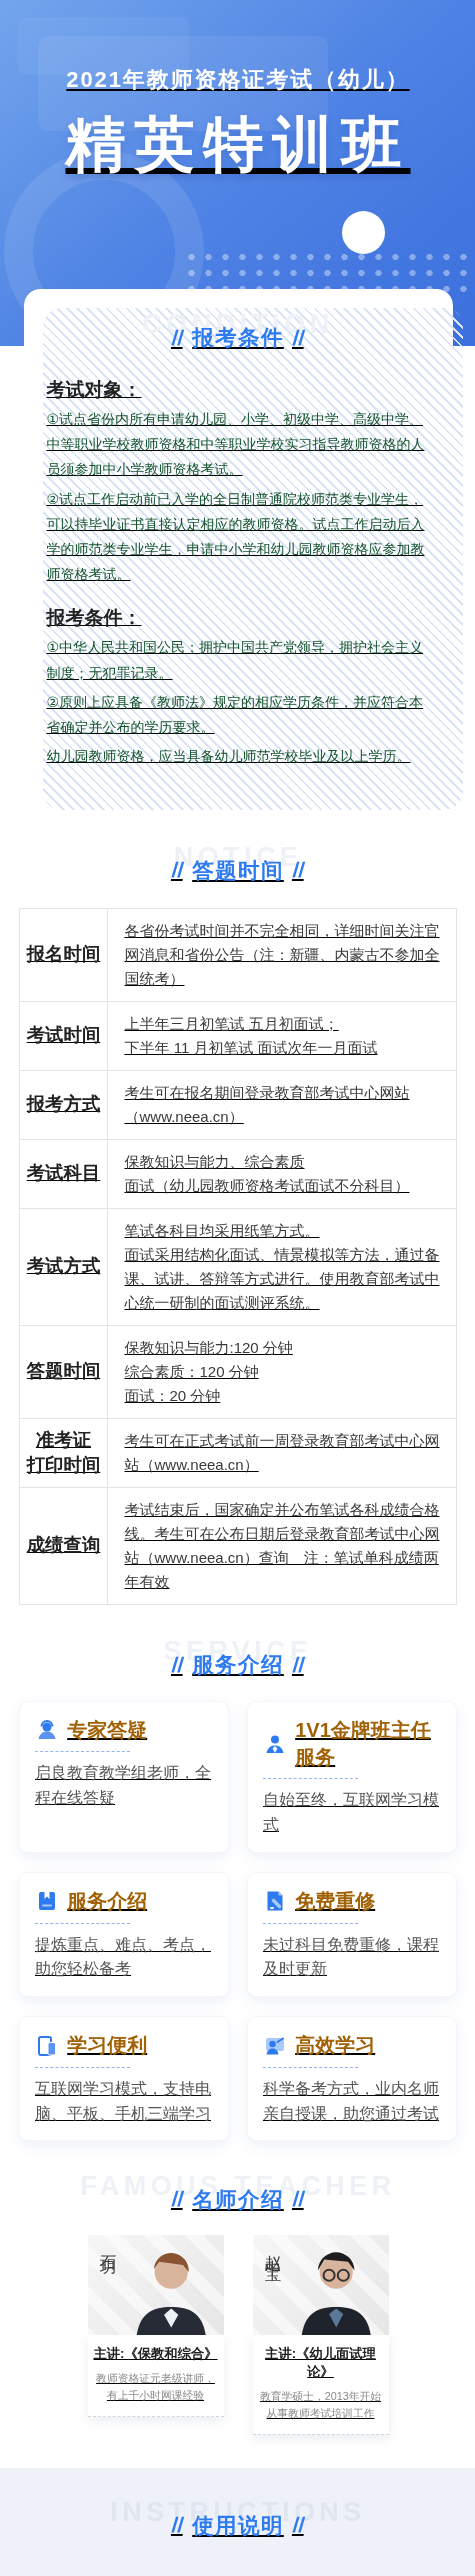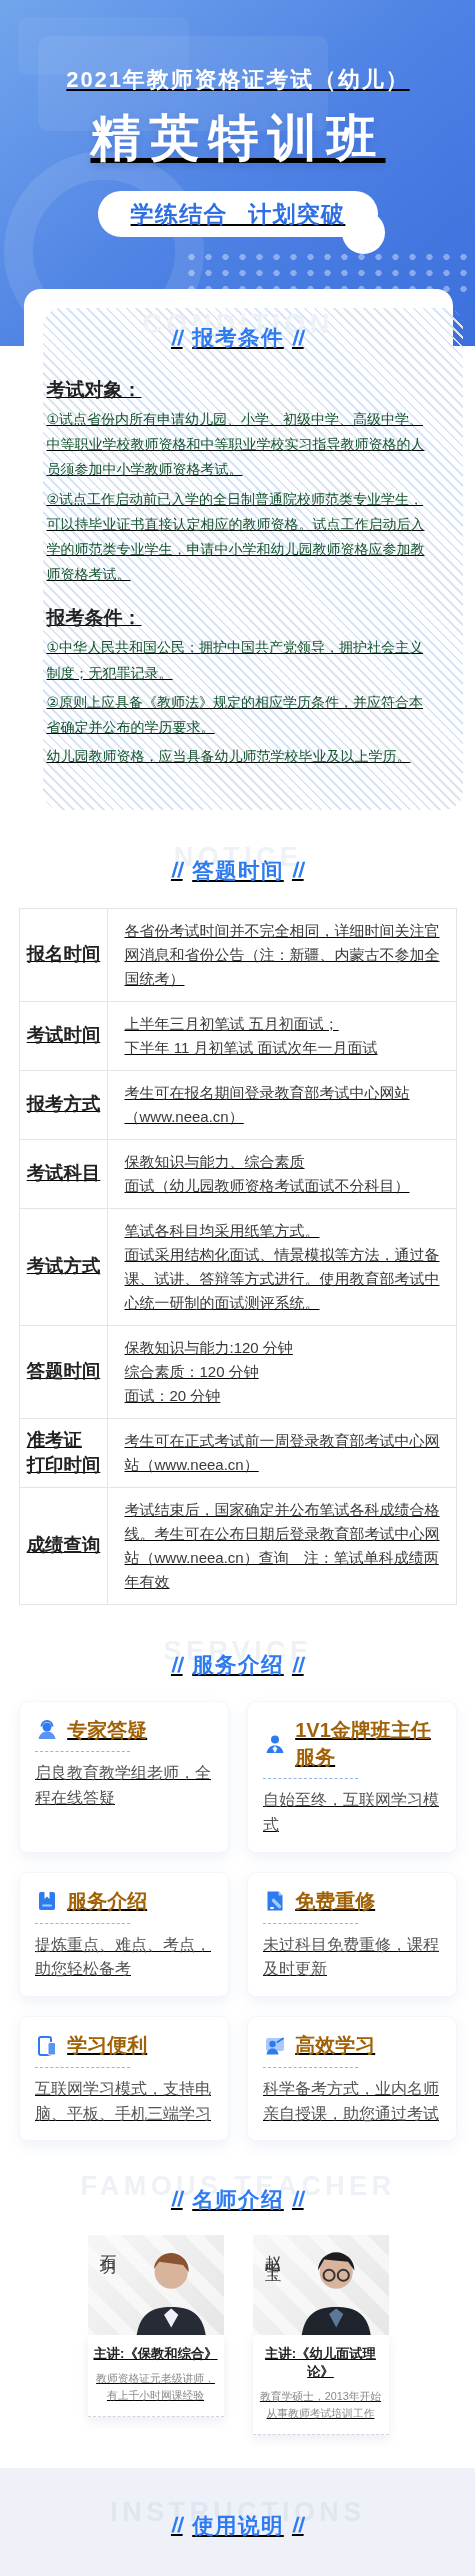--- a/index.html
+++ b/index.html
@@ -33,21 +33,21 @@
   .deco-ring{position:absolute;left:3.8px;top:151px;width:200px;height:200px;
     border-radius:50%;border:29px solid rgba(255,255,255,.10);}
   .deco-dots{position:absolute;right:0;top:249px;width:293px;height:49px;
     background-image:radial-gradient(rgba(255,255,255,.38) 2.9px,transparent 3.5px);
     background-size:17px 16px;}
   .deco-circle{position:absolute;left:342px;top:211px;width:43px;height:43px;
     border-radius:50%;background:#fff;}
   .hero-subtitle{position:relative;margin-top:65px;text-align:center;color:#fff;
     font-size:22px;font-weight:600;letter-spacing:1.9px;z-index:1;}
   .hero-title{position:relative;margin-top:10px;text-align:center;color:#fff;
-    font-size:50px;font-weight:900;letter-spacing:9px;z-index:1;
+    font-size:60px;font-weight:900;letter-spacing:9px;z-index:1;
     text-shadow:0 3.2px 7.6px rgba(25,55,140,.18);}
   .hero-badge{position:relative;margin:19px auto 0;width:max-content;z-index:1;
     background:#fff;color:#2e6fe4;font-size:23px;font-weight:bold;
     padding:7.6px 33px;border-radius:27px;letter-spacing:1.3px;word-spacing:12.7px;}
 
   
   .section-head{position:relative;text-align:center;height:42px;flex:none;}
   .watermark{position:absolute;left:0;right:0;top:-7.6px;text-align:center;
     font-size:27px;font-weight:bold;letter-spacing:4.4px;color:#eef1f5;
     text-transform:uppercase;white-space:nowrap;}
@@ -66,21 +66,21 @@
   .condition-card .section-head{margin-bottom:5px;}
   .cond-label{font-size:19px;font-weight:bold;color:#222;margin-top:18px;}
   .cond-p{font-size:14px;color:#14532d;line-height:1.8;margin-top:4px;}
 
   
   .notice-section{margin-top:53px;flex:none;}
   .notice-table{width:438px;margin:16.5px auto 0;border:0.6px solid var(--line);background:#fff;}
   .n-row{display:flex;border-bottom:0.6px solid var(--line);}
   .n-row:last-child{border-bottom:none;}
   .n-label{flex:none;width:88px;display:flex;align-items:center;justify-content:center;
-    text-align:left;font-size:18.4px;font-weight:bold;color:#222;
+    text-align:center;font-size:18.4px;font-weight:bold;color:#222;
     border-right:0.6px solid var(--line);padding:6.3px 3.8px;white-space:pre-line;line-height:1.35;}
   .n-content{flex:1;padding:10px 16.5px;font-size:15px;color:#3a3a3a;line-height:1.6;
     white-space:pre-line;display:flex;flex-direction:column;justify-content:center;}
 
   
   .service-section{margin-top:39px;flex:none;}
   .service-grid{width:438px;margin:15px auto 0;display:grid;
     grid-template-columns:1fr 1fr;gap:19px 18px;}
   .svc-card{background:#fff;border-radius:9px;border:0.6px solid #f2f6fc;
     box-shadow:0 5px 14px rgba(90,120,190,.10);padding:15px 15px 14px;}
@@ -116,21 +116,20 @@
 <div class="page">
 
   <header class="hero">
     <div class="deco-rect-b"></div>
     <div class="deco-rect-a"></div>
     <div class="deco-ring"></div>
     <div class="deco-dots"></div>
     <div class="deco-circle"></div>
     <div class="hero-subtitle">2021年教师资格证考试（幼儿）</div>
     <div class="hero-title">精英特训班</div>
-    <div class="hero-badge">学练结合 计划突破</div>
   </header>
 
   <section class="condition-card">
     <div class="section-head">
       <div class="watermark">CONDITION</div>
       <div class="title-row">
         <span class="slash">//</span>
         <h2>报考条件</h2>
         <span class="slash">//</span>
       </div>

